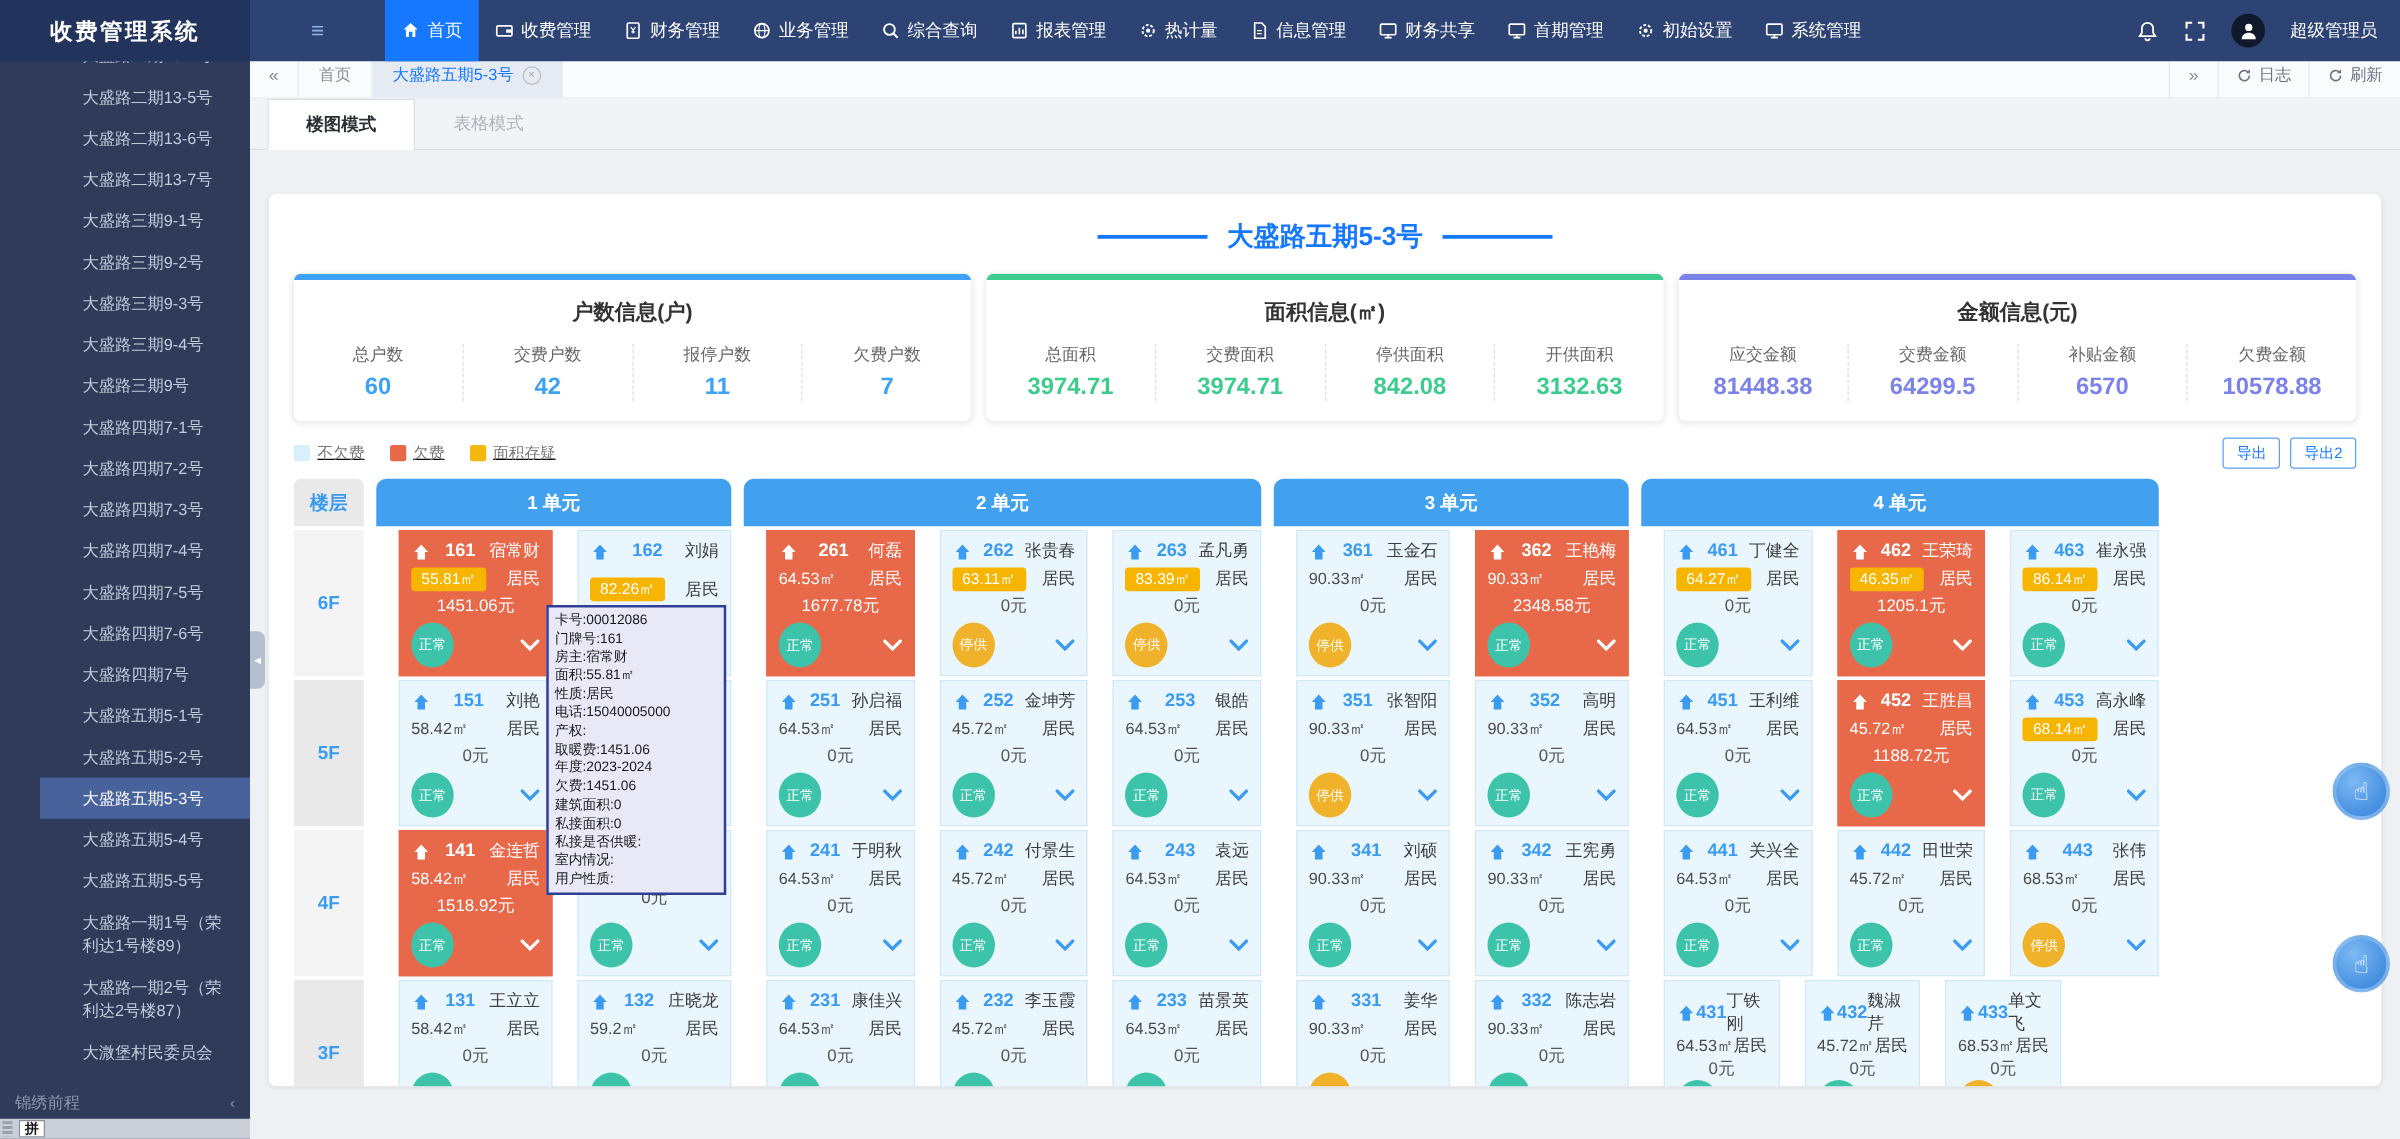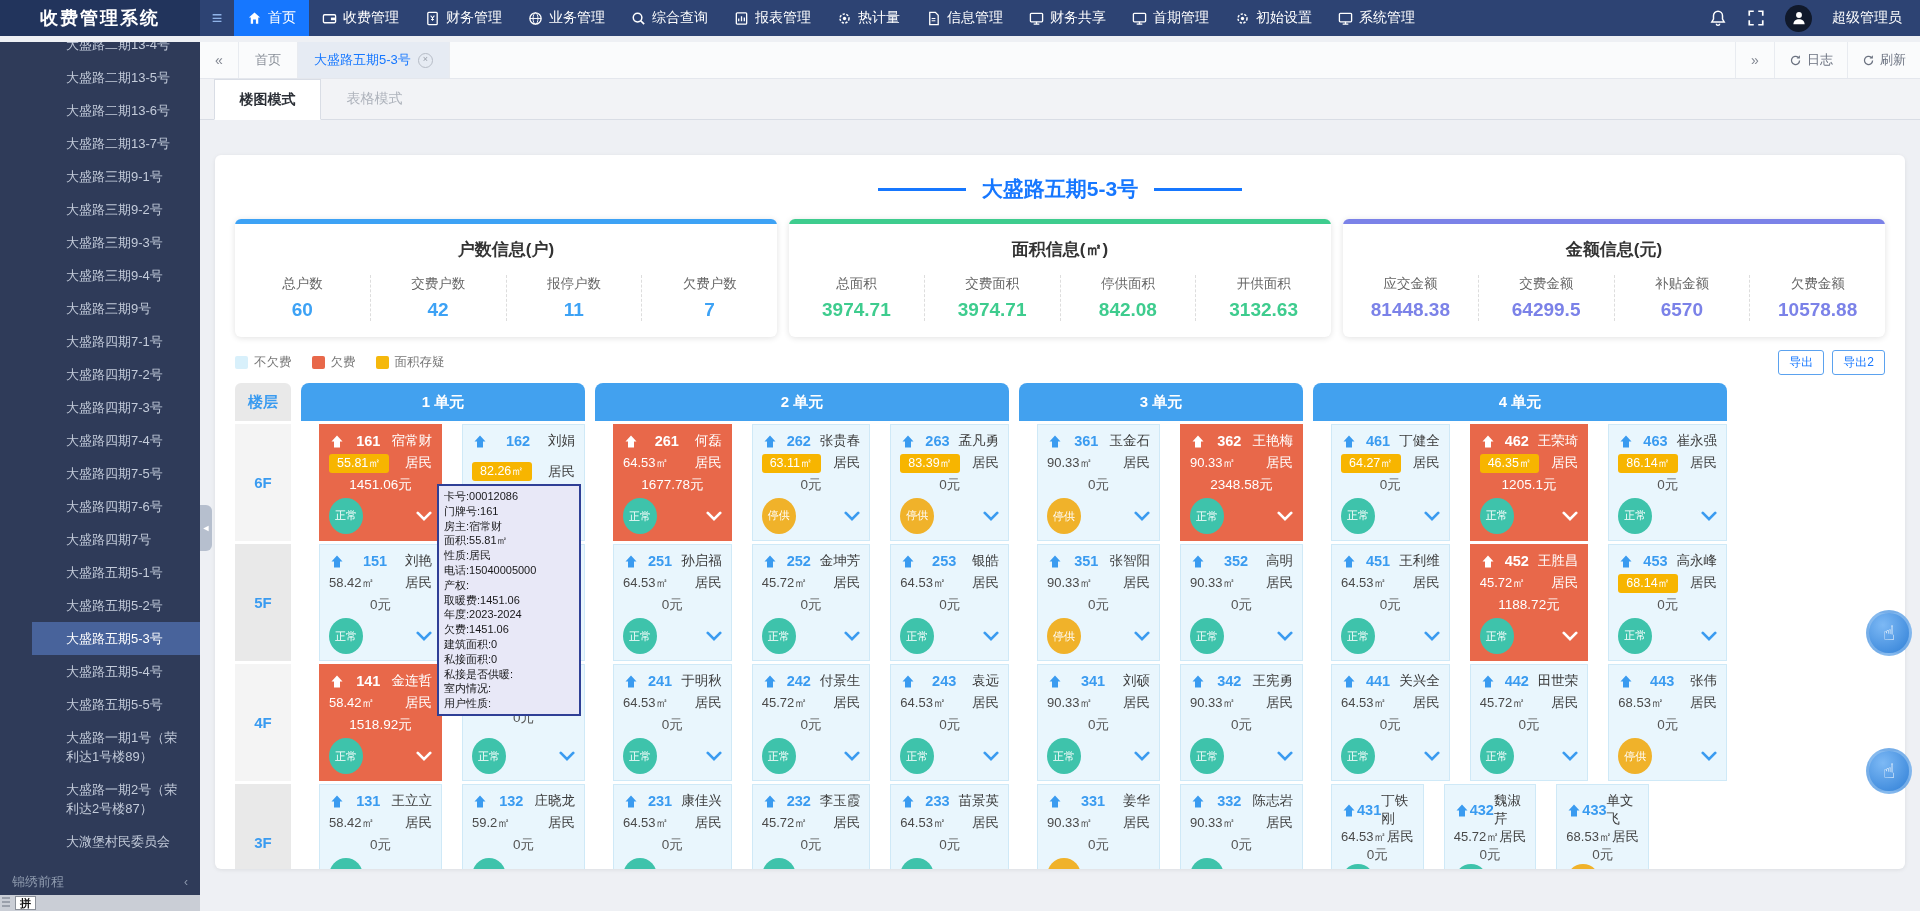--- a/index.html
+++ b/index.html
@@ -1,20 +1,20 @@
 <!DOCTYPE html>
 <html><head>
 <meta charset="utf-8">
 <style>
   html,body{margin:0;padding:0;}
   body{font-family:"Liberation Sans","DejaVu Sans",sans-serif;background:#eef0f4;}
   #page{position:relative;width:1920px;height:911px;overflow:hidden;background:#eef0f4;}
 
   
-  #top-bar{position:absolute;top:0;left:0;width:1920px;height:36px;background:#2d4373;display:flex;align-items:stretch;color:#fff;z-index:30;}
+  #top-bar{position:absolute;top:0;left:0;width:1920px;height:49px;background:#2d4373;display:flex;align-items:stretch;color:#fff;z-index:30;gap:37px;}
   .logo{width:200px;background:#22345c;display:flex;align-items:center;justify-content:center;font-size:18px;font-weight:bold;letter-spacing:2px;}
   .burger{width:34px;display:flex;align-items:center;justify-content:center;color:#8fb3e8;font-size:18px;cursor:pointer;}
   #nav-items{display:flex;align-items:stretch;}
   .nav-item{display:flex;align-items:center;gap:6px;padding:0 13px;font-size:14px;cursor:pointer;white-space:nowrap;}
   .nav-item.active{background:#1677ff;}
   .nav-item svg{width:15px;height:15px;}
   .top-right{margin-left:auto;display:flex;align-items:center;gap:20px;padding-right:18px;}
   .tr-icon{width:18px;height:18px;color:#fff;cursor:pointer;display:flex;}
   .avatar{width:27px;height:27px;border-radius:50%;background:#10192b;display:flex;align-items:center;justify-content:center;cursor:pointer;}
   .avatar svg{width:18px;height:18px;}
@@ -39,21 +39,21 @@
   .tb-icon{width:38px;display:flex;align-items:center;justify-content:center;color:#808691;font-size:14px;border-right:1px solid #e8ebf0;cursor:pointer;}
   .tb-icon.right{border-right:none;border-left:1px solid #e8ebf0;}
   .tab{display:flex;align-items:center;gap:7px;padding:0 16px;font-size:13px;color:#8a9099;border-right:1px solid #e8ebf0;cursor:pointer;}
   .tab.active{background:#e6ebf3;color:#1677ff;}
   .tab .close{width:13px;height:13px;border-radius:50%;border:1px solid #b6bcc6;color:#9aa0aa;font-size:9px;line-height:11px;text-align:center;}
   .tb-right{margin-left:auto;display:flex;align-items:stretch;}
   .tb-btn{display:flex;align-items:center;gap:5px;padding:0 14px;color:#6b7280;font-size:13px;border-left:1px solid #e8ebf0;cursor:pointer;}
   .tb-btn svg{width:13px;height:13px;}
 
   #view-tabs{height:40px;background:#f2f3f6;border-bottom:1px solid #d9dde5;display:flex;align-items:stretch;padding-left:14px;}
-  .vtab{width:107px;display:flex;align-items:center;justify-content:center;font-size:14px;color:#aeb3bc;cursor:pointer;box-sizing:border-box;}
+  .vtab{width:118px;display:flex;align-items:center;justify-content:center;font-size:14px;color:#aeb3bc;cursor:pointer;box-sizing:border-box;}
   .vtab.active{background:#fff;border:1px solid #d9dde5;border-bottom:1px solid #fff;margin-bottom:-1px;color:#2b2f36;font-weight:bold;}
 
   #card{position:absolute;left:15px;top:113px;width:1690px;height:714px;background:#fff;border-radius:6px;box-shadow:0 1px 4px rgba(0,0,0,.08);overflow:hidden;}
   .bt-title{margin-top:20px;display:flex;align-items:center;justify-content:center;gap:16px;color:#1677ff;font-size:21px;font-weight:bold;}
   .bt-line{width:88px;height:3px;background:#1677ff;}
 
   #stats{display:flex;gap:12px;margin:16px 20px 0;}
   .scard{flex:1;background:#fff;border-radius:6px;box-shadow:0 1px 6px rgba(0,0,0,.12);overflow:hidden;padding-bottom:16px;}
   .scard .bar{height:5px;}
   .scard h3{margin:14px 0 0;text-align:center;font-size:17px;color:#333;}
@@ -362,21 +362,21 @@
               </div>
               <div class="sitem">
                 <div class="slabel">欠费金额</div>
                 <div class="svalue" style="color:#7b82e8">10578.88</div>
               </div>
             </div>
           </div>
         </div>
 
       <div id="legend-row">
-        <div id="legend" style="display:flex;align-items:flex-end;">
+        <div id="legend" style="display:flex;align-items:flex-end;text-decoration:underline;">
             <span class="lg">
               <span class="sq" style="background:#d8f0fb"></span>
               <span>不欠费</span>
             </span>
             <span class="lg">
               <span class="sq" style="background:#e8684a"></span>
               <span>欠费</span>
             </span>
             <span class="lg">
               <span class="sq" style="background:#f5b80c"></span>

